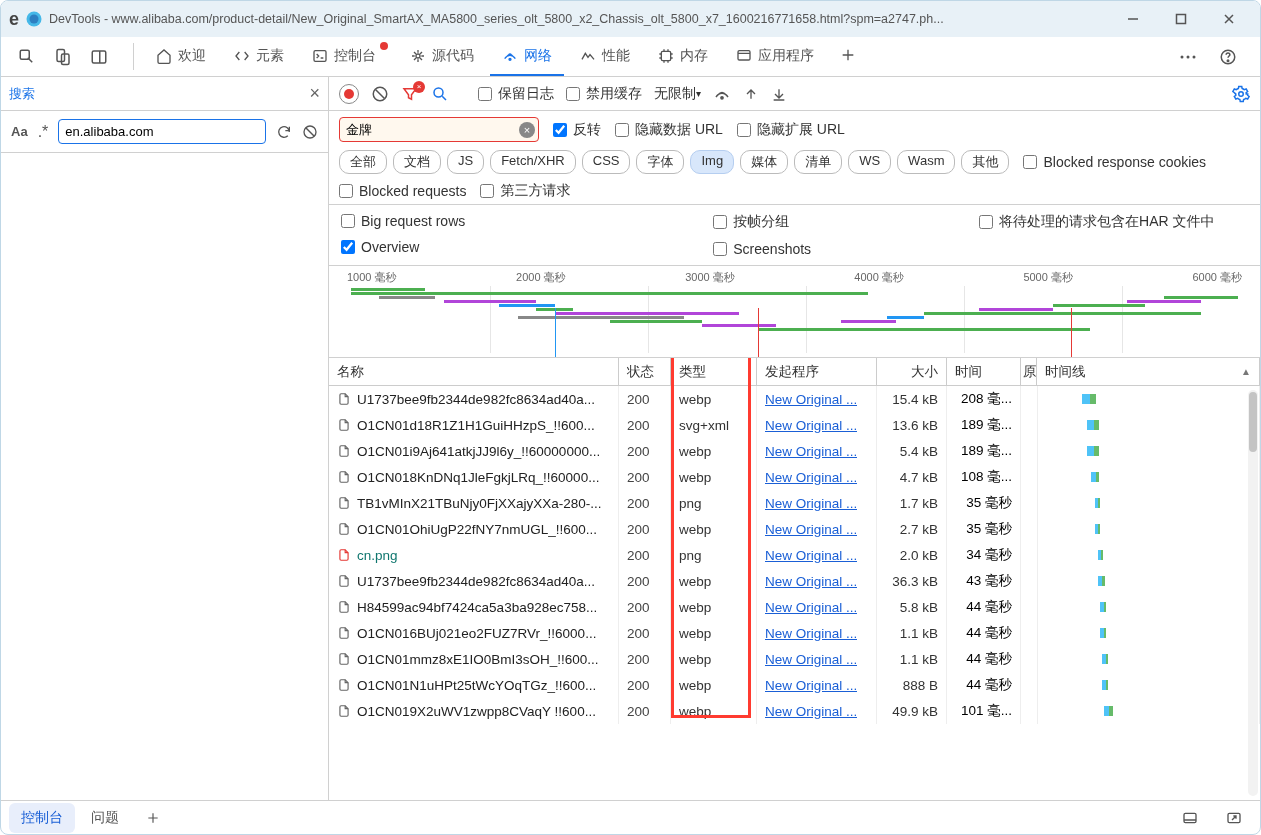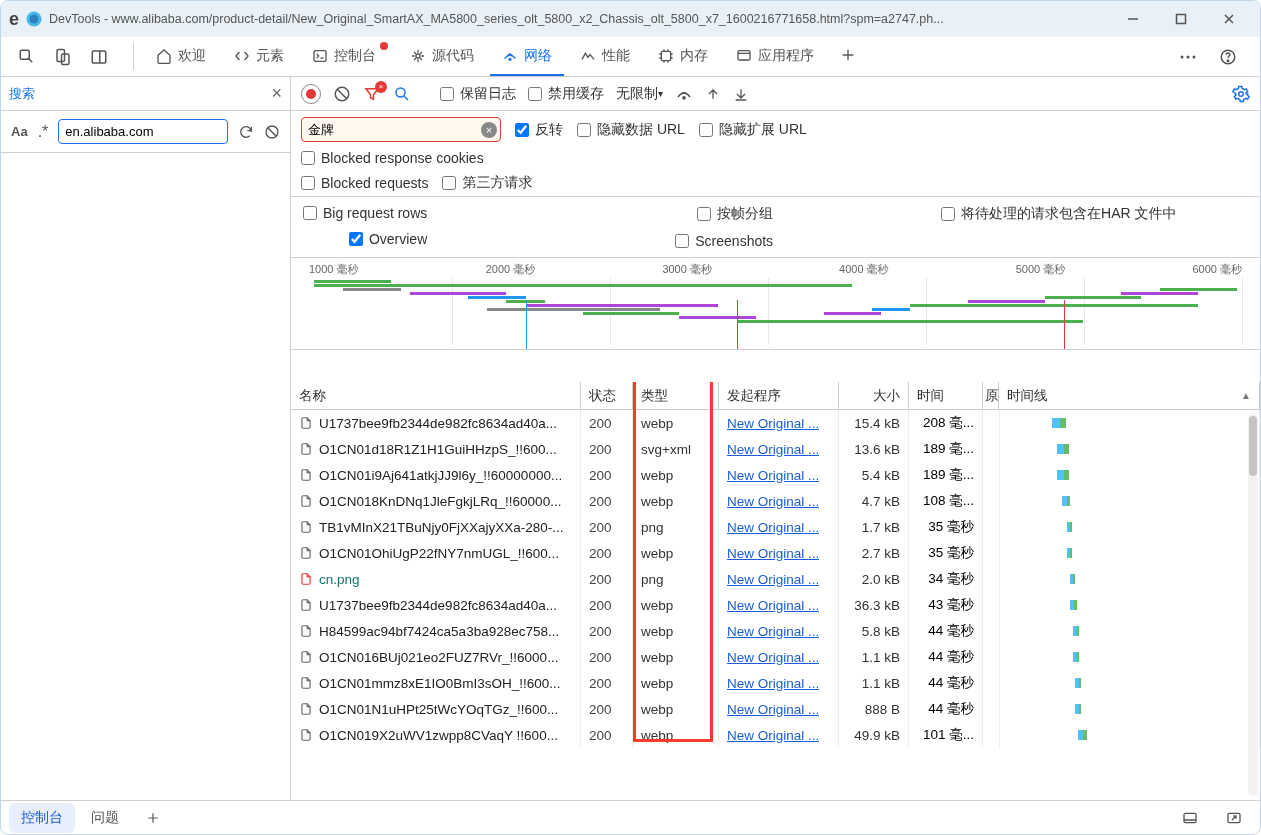--- a/index.html
+++ b/index.html
@@ -14,21 +14,21 @@
 .main-tabs { height: 40px; border-bottom: 1px solid #d0d0d0; display: flex; align-items: stretch; padding: 0 8px; gap: 4px; }
 .dev-icons { display: flex; align-items: center; gap: 0; padding-right: 6px; }
 .dbtn { width: 36px; height: 36px; display: flex; align-items: center; justify-content: center; color: #555; border-radius: 4px; }
 .vdiv { width: 1px; background: #d0d0d0; margin: 6px 6px; }
 .tab { display: flex; align-items: center; gap: 6px; padding: 0 12px; color: #555; font-size: 14px; border-bottom: 2px solid transparent; }
 .tab.active { color: #1a73e8; border-bottom-color: #1a73e8; background: #fff;}
 .tab svg { color: currentColor; }
 .right-actions { margin-left: auto; display: flex; align-items: center; gap: 4px; padding-right: 6px;}
 
 .body-split { flex: 1; display: flex; overflow: hidden; }
-.search-panel { width: 290px; border-right: 1px solid #d0d0d0; display: flex; flex-direction: column; }
+.search-panel { width: 328px; border-right: 1px solid #d0d0d0; display: flex; flex-direction: column; }
 .sp-head { height: 34px; border-bottom: 1px solid #d0d0d0; display: flex; align-items: center; padding: 0 8px; color:#1a73e8; gap:8px;}
 .sp-head span { color: #1a73e8; }
 .sp-head .x { margin-left: auto; color:#666; font-size:18px;}
 .sp-filter { height: 42px; border-bottom: 1px solid #d0d0d0; display: flex; align-items: center; gap: 10px; padding: 0 10px; }
 .sp-filter .Aa { font-weight: bold; color:#555;}
 .sp-filter .dot { color:#555; font-size: 16px;}
 .sp-filter input { flex: 1; border: 1px solid #1a73e8; border-radius: 4px; padding: 4px 6px; font-size: 13px; min-width:0; width:110px;}
 .sp-filter .ico { color:#555; }
 .sp-empty { flex: 1; }
 
@@ -48,33 +48,33 @@
 .toolbar2 { padding: 6px 10px 4px; border-bottom: 1px solid #d0d0d0; display:flex; flex-direction:column; gap:8px;}
 .row { display:flex; align-items:center; gap:14px; flex-wrap:wrap;}
 .filter-input-wrap { position:relative; width: 200px; }
 .filter-input-wrap input { width:100%; border:1px solid #e53935; background:#fff8ee; border-radius:4px; padding:4px 24px 4px 6px; font-size:13px;}
 .filter-input-wrap .clr { position:absolute; right:4px; top:50%; transform:translateY(-50%); width:16px; height:16px; background:#888; color:#fff; border-radius:50%; font-size:11px; display:flex; align-items:center; justify-content:center;}
 .pill-row { display:flex; gap:6px; }
 .pill { border:1px solid #bbb; border-radius:10px; padding:2px 10px; font-size:13px; color:#333; background:#fff;}
 .pill.active { background:#d8e7fb; border-color:#b5cef0;}
 .opts-row { display:flex; gap:48px; padding:8px 12px; border-bottom:1px solid #d0d0d0;}
 .opts-col { display:flex; flex-direction:column; gap:10px;}
-.opts-col .cb { font-size:14px;justify-content:flex-end;}
+.opts-col .cb { font-size:14px;}
 
 .timeline { height: 92px; border-bottom:1px solid #d0d0d0; position:relative; background:#fff; overflow:hidden;}
 .tl-ticks { display:flex; justify-content:space-between; padding:4px 18px 0; font-size:11px; color:#666;}
 .tl-bars { position:absolute; inset:20px 4px 4px; background:
   repeating-linear-gradient(90deg, transparent 0 157px, #e6e6e6 157px 158px);}
 .tl-hi { position:absolute; top:22px; height:52px; width:1px;}
 .tl-seg { position:absolute; height:3px; background:#4caf50; }
 .tl-seg.p { background:#b145d9; }
 .tl-seg.b { background:#2196f3; }
 .tl-seg.g { background:#888; }
 
-.table-wrap { flex:1; overflow: hidden; display:flex; flex-direction:column;margin-top:32px;}
+.table-wrap { flex:1; overflow: hidden; display:flex; flex-direction:column;}
 .thead { display:flex; height:28px; border-bottom:1px solid #ccc; background:#fff; align-items:stretch; font-size:13.5px; color:#333; position:relative;}
 .thead .c { border-right:1px solid #ccc; padding:4px 8px; display:flex; align-items:center;}
 .c.name { width:290px; }
 .c.status { width:52px; }
 .c.type { width:86px; }
 .c.init { width:120px; }
 .c.size { width:70px; justify-content:flex-end;}
 .c.time { width:74px; }
 .c.todo { width:16px; padding:4px 2px; }
 .c.tl { flex:1; display:flex; align-items:center; justify-content:space-between;}
@@ -346,20 +346,34 @@
           <label class="cb">
               <input type="checkbox" style="">
               <span>隐藏数据 URL</span>
             </label>
           <label class="cb">
               <input type="checkbox" style="">
               <span>隐藏扩展 URL</span>
             </label>
         </div>
         <div class="row">
+          <div class="pill-row">
+            <span class="pill">全部</span>
+            <span class="pill">文档</span>
+            <span class="pill">JS</span>
+            <span class="pill">Fetch/XHR</span>
+            <span class="pill">CSS</span>
+            <span class="pill">字体</span>
+            <span class="pill active">Img</span>
+            <span class="pill">媒体</span>
+            <span class="pill">清单</span>
+            <span class="pill">WS</span>
+            <span class="pill">Wasm</span>
+            <span class="pill">其他</span>
+          </div>
           <label class="cb">
               <input type="checkbox" style="">
               <span>Blocked response cookies</span>
             </label>
         </div>
         <div class="row">
           <label class="cb">
               <input type="checkbox" style="">
               <span>Blocked requests</span>
             </label>

